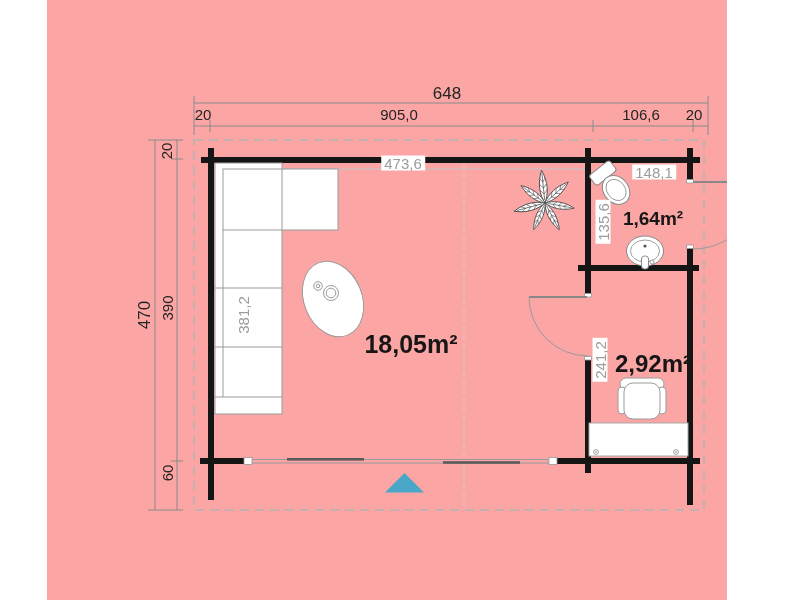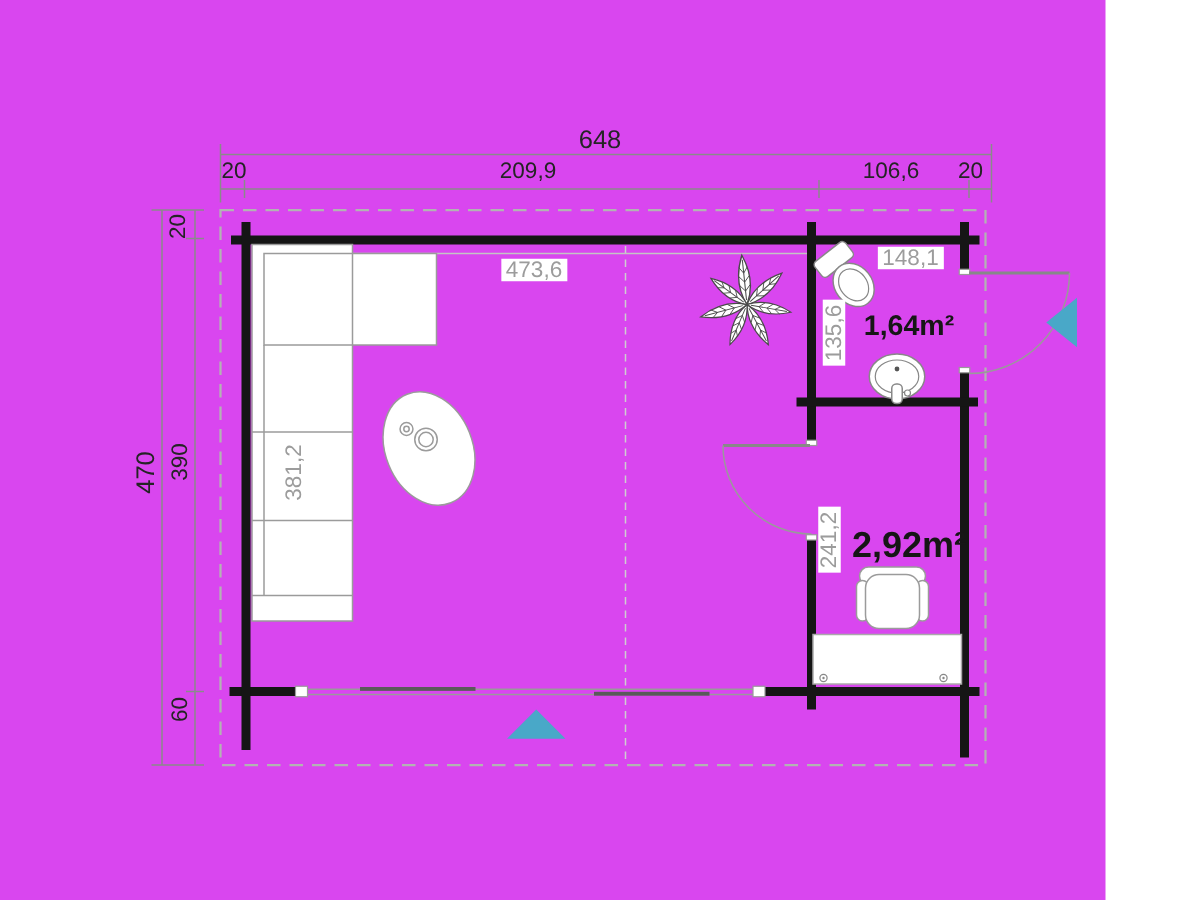--- a/index.html
+++ b/index.html
@@ -1,17 +1,17 @@
 <!DOCTYPE html>
 <html><head>
 <meta charset="utf-8">
 <style>
   html,body{margin:0;padding:0;background:#fff;}
-  #stage{position:relative;width:737px;height:600px;background:#d946ef;overflow:hidden;
-         font-family:"Liberation Sans",sans-serif;}
+  #stage{position:relative;width:680px;height:600px;background:#fca5a5;overflow:hidden;
+         font-family:"Liberation Sans",sans-serif;margin-left:47px;}
   #plan-svg{position:absolute;left:0;top:0;}
   .lbl{position:absolute;transform:translate(-50%,-50%);white-space:nowrap;
        color:#242424;font-size:15px;line-height:1;z-index:5;}
   .lbl.big{font-size:17px;}
   .lbl.gray{color:#9c9c9c;background:#fff;padding:0 3px;}
   .lbl.rot{transform:translate(-50%,-50%) rotate(-90deg);}
   .lbl.area{font-weight:bold;color:#161616;background:transparent;text-align:right;}
   .a-living{font-size:25px;}
   .a-wc{font-size:19px;}
   .a-office{font-size:24px;}
@@ -155,31 +155,32 @@
     <circle cx="629" cy="452" r="2.4" fill="#ffffff" stroke="#888" stroke-width="0.8"></circle>
     <circle cx="629" cy="452" r="0.8" fill="#888"></circle>
   </g>
 
   <polygon points="338,492.5 377,492.5 357.5,473" fill="#49a8c8"></polygon>
   <polygon points="718,198.5 718,231.5 697.5,215" fill="#49a8c8"></polygon>
 </svg>
 
   <div class="lbl big" style="left:400px;top:93px;">648</div>
   <div class="lbl" style="left:156px;top:114px;">20</div>
-  <div class="lbl" style="left:352px;top:114px;">209,9</div>
+  <div class="lbl" style="left:352px;top:114px;">905,0</div>
   <div class="lbl" style="left:594px;top:114px;">106,6</div>
   <div class="lbl" style="left:647px;top:114px;">20</div>
 
   <div class="lbl big rot" style="left:97px;top:315px;">470</div>
   <div class="lbl rot" style="left:119px;top:151px;">20</div>
   <div class="lbl rot" style="left:120px;top:308px;">390</div>
   <div class="lbl rot" style="left:120px;top:473px;">60</div>
 
-  <div class="lbl gray" style="left:356px;top:180px;">473,6</div>
+  <div class="lbl gray" style="left:356px;top:163px;">473,6</div>
   <div class="lbl gray rot" style="left:196px;top:315px;">381,2</div>
   <div class="lbl gray" style="left:607px;top:172px;">148,1</div>
   <div class="lbl gray rot" style="left:556px;top:222px;">135,6</div>
   <div class="lbl gray rot" style="left:553px;top:360px;">241,2</div>
 
+  <div class="lbl area a-living" style="left:364px;top:344px;">18,05m²</div>
   <div class="lbl area a-wc" style="left:606px;top:218px;">1,64m²</div>
   <div class="lbl area a-office" style="left:606px;top:364px;">2,92m²</div>
 
 </div>
 
 </body></html>

